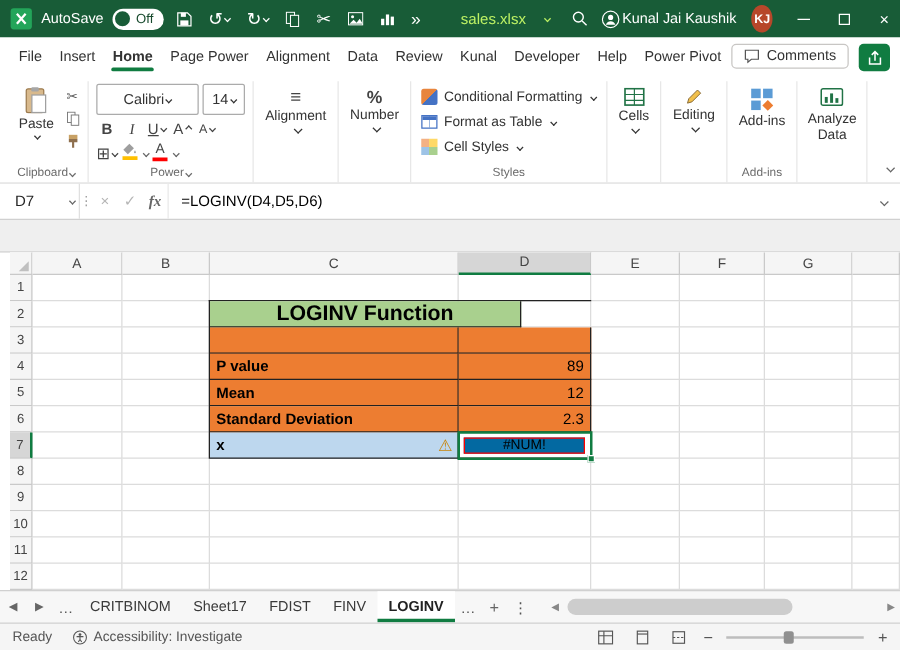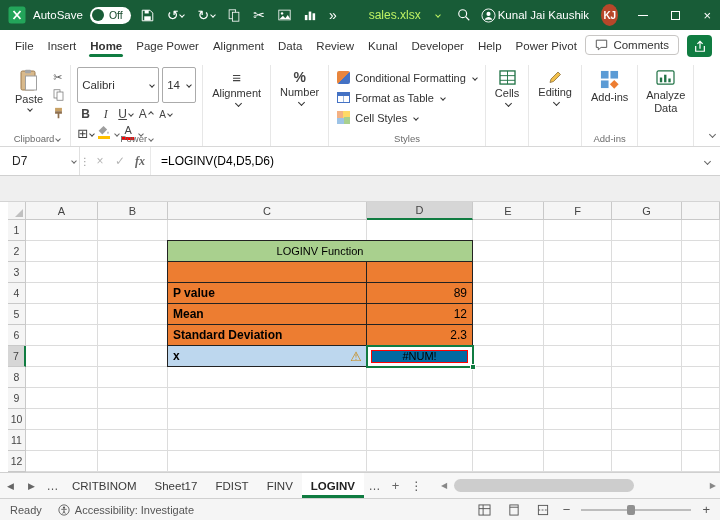--- a/index.html
+++ b/index.html
@@ -36,41 +36,41 @@
 
 
 #ribbon{position:absolute;top:62px;left:0;right:0;height:85px;background:#fff;border-bottom:1px solid #d8d8d8;display:flex;align-items:stretch;padding:3px 0 0 4px;white-space:nowrap}
 .rgroup{position:relative;border-right:1px solid #e7e7e7;padding:2px 6px 15px}
 .rlabel{position:absolute;bottom:2px;left:0;right:0;text-align:center;font-size:9.5px;color:#6a6a6a;display:flex;align-items:center;justify-content:center}
 .g-clip{display:flex}
 .paste-btn{display:flex;flex-direction:column;align-items:center;font-size:11px;color:#333;padding:2px 5px;gap:2px}
 .mini-col{display:flex;flex-direction:column;gap:4px;margin-left:5px;padding-top:3px}
 .mini-col button{font-size:11px;color:#555;height:14px;display:flex;align-items:center}
 .g-font .frow{display:flex;align-items:center;gap:3px;margin-bottom:3px}
-.combo{border:1px solid #ababab;border-radius:2px;height:36px;display:inline-flex;align-items:center;justify-content:space-between;padding:0 4px;font-size:11.5px;color:#333;background:#fff}
+.combo{border:1px solid #ababab;border-radius:2px;height:25px;display:inline-flex;align-items:center;justify-content:center;padding:0 4px;font-size:11.5px;color:#333;background:#fff}
 .combo.name{width:82px}
 .combo.size{width:34px}
 .fbtn{min-width:17px;height:16px;display:inline-flex;align-items:center;justify-content:center;font-size:12px;color:#444}
 .fbtn.b{font-weight:bold}
 .fbtn.i{font-style:italic;font-family:"Liberation Serif",serif}
 .fbtn.u span{text-decoration:underline}
 .colorbtn{display:inline-flex;flex-direction:column;align-items:center;height:17px;font-size:11px;color:#444;line-height:1}
 .colorbar{width:12px;height:3px;margin-top:1px}
 .stackgrp{display:flex;flex-direction:column;align-items:center;gap:2px;font-size:11px;color:#333;padding:5px 9px 15px}
 .g-styles{display:flex;flex-direction:column;gap:3px;padding:4px 8px 15px}
 .style-row{display:flex;align-items:center;gap:5px;font-size:11px;color:#333;height:17px}
 .cf-ico{width:13px;height:13px;border-radius:2px;background:linear-gradient(135deg,#E8853D 0 50%,#4472C4 50% 100%)}
 .fat-ico{width:13px;height:11px;border:1px solid #4472C4;background:linear-gradient(#4472C4 0 3px,transparent 3px),linear-gradient(to right,transparent 47%,#9DB8DE 47% 53%,transparent 53%)}
 .cs-ico{width:13px;height:13px;background:conic-gradient(#FFD966 0 25%,#A9D08E 25% 50%,#9DC3E6 50% 75%,#F4B183 75%)}
 .ribbon-collapse{position:absolute;right:5px;bottom:4px;color:#666}
 .glyph{font-size:13px;line-height:1;color:#444}
 
 
 #formulabar{position:absolute;top:147px;left:0;right:0;height:29px;background:#fff;border-bottom:1px solid #d0d0d0;display:flex;align-items:stretch}
-.namebox{width:80px;display:flex;align-items:center;justify-content:space-between;padding:0 3px 0 12px;border-right:1px solid #e0e0e0;font-size:12px}
+.namebox{width:64px;display:flex;align-items:center;justify-content:space-between;padding:0 3px 0 12px;border-right:1px solid #e0e0e0;font-size:12px}
 .fdots{width:10px;color:#999;display:flex;align-items:center;justify-content:center;font-size:10px}
 .fb-btn{width:20px;display:flex;align-items:center;justify-content:center;color:#b5b5b5;font-size:12px}
 .fb-btn.fx{color:#666;font-style:italic;font-family:"Liberation Serif",serif;font-weight:bold}
 .formula{flex:1;display:flex;align-items:center;padding-left:10px;font-size:12px;color:#000;border-left:1px solid #e9e9e9}
 .fb-expand{width:28px;display:flex;align-items:center;justify-content:center;color:#666}
 #gapbar{position:absolute;top:176px;left:0;right:0;height:26px;background:#efefef;border-bottom:1px solid #d4d4d4}
 
 
 #grid{position:absolute;left:8px;top:202px;width:712px;height:270px;background:#fff}
 #corner{position:absolute;left:0;top:0;width:18px;height:18px;background:#f5f5f5;border-right:1px solid #c9c9c9;border-bottom:1px solid #c9c9c9}
@@ -82,21 +82,21 @@
 #rowheads{position:absolute;left:0;top:18px;width:18px}
 .rh{height:21px;border-right:1px solid #c9c9c9;border-bottom:1px solid #c9c9c9;background:#f5f5f5;font-size:10.5px;color:#444;display:flex;align-items:center;justify-content:center}
 .rh.sel{background:var(--sel-header,#D6D6D6);border-right:2px solid var(--accent,#107C41)}
 #grid-body{position:absolute;left:18px;top:18px;display:grid;grid-template-columns:72px 70px 199px 106px 71px 68px 70px 38px;grid-auto-rows:21px}
 .gcell{border-right:1px solid #dcdcdc;border-bottom:1px solid #dcdcdc}
 
 
 #xltable{position:absolute;left:159px;top:38px;width:306px;border-left:1px solid #222;border-top:1px solid #222;z-index:3}
 .trow{display:flex}
 .tcell{height:21px;border-right:1px solid #222;border-bottom:1px solid #222;display:flex;align-items:center;font-size:12px;color:#000}
-.tc-merged{width:305px;background:var(--table-green,#A9D08E);font-weight:normal;justify-content:center;font-size:11px}
+.tc-merged{width:249px;background:var(--table-green,#A9D08E);font-weight:bold;justify-content:center;font-size:17px}
 .tc-c{width:199px;background:var(--table-orange,#ED7D31);font-weight:bold;padding-left:5px}
 .tc-d{width:106px;background:var(--table-orange,#ED7D31);justify-content:flex-end;padding-right:5px}
 .xrow .tc-c{background:var(--row-blue,#BDD7EE);justify-content:space-between;padding-right:4px}
 .warn{color:#c8860d;font-size:13px;font-weight:normal;line-height:1}
 .errcell{width:106px;height:21px;background:#fff;position:relative;display:flex;padding:3px 4px;outline:2px solid var(--accent,#107C41);outline-offset:-1px;border-right:1px solid #222;border-bottom:1px solid #222}
 .redbox{flex:1;border:1.5px solid var(--error-red,#FF0000);display:flex;align-items:center;justify-content:center;font-size:11px;line-height:1;background:#0369a1}
 .fillhandle{position:absolute;right:-4px;bottom:-4px;width:6px;height:6px;background:var(--accent,#107C41);border:1px solid #fff;z-index:4}
 
 
 #sheetbar{position:absolute;top:472px;left:0;right:0;height:26px;background:#f7f7f7;border-top:1px solid #d0d0d0;display:flex;align-items:stretch;font-size:11.5px;color:#444;white-space:nowrap}

